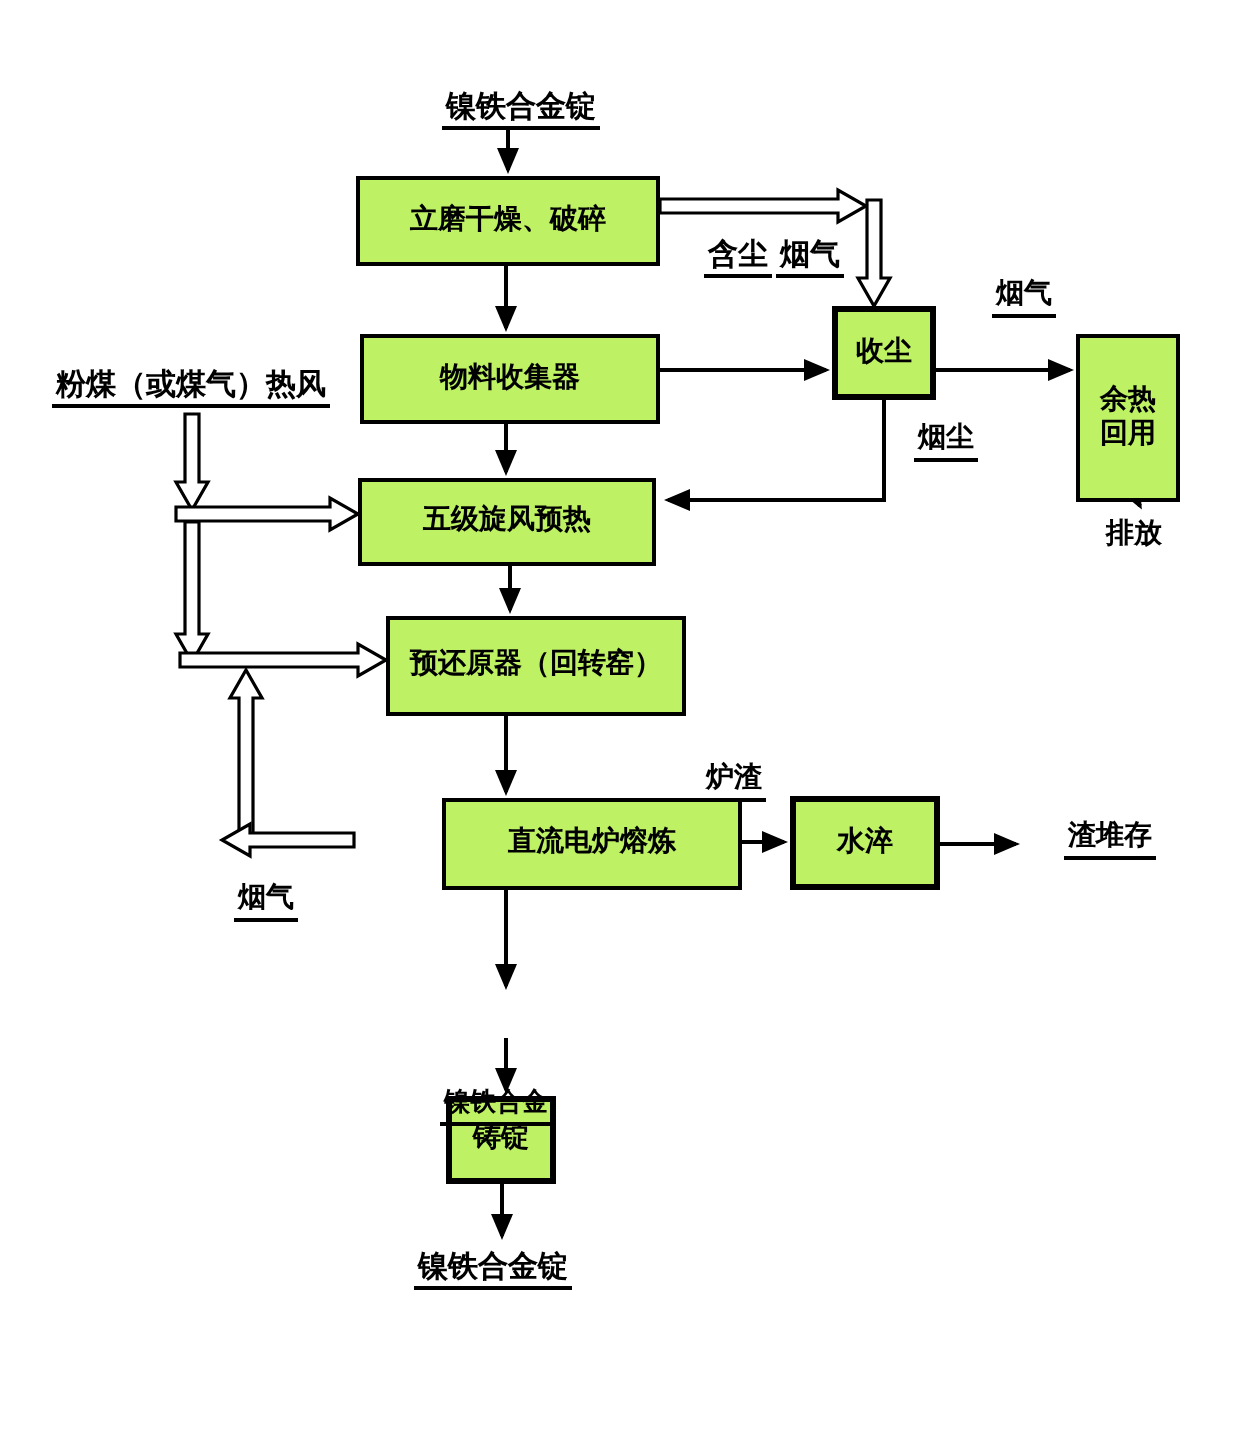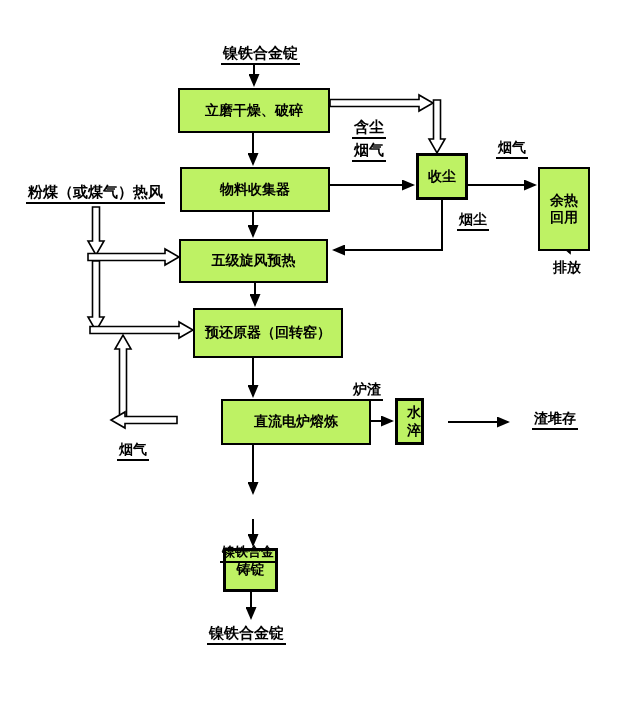--- a/index.html
+++ b/index.html
@@ -14,21 +14,21 @@
     display:flex;align-items:center;justify-content:center;
     font-weight:bold;font-size:14px;text-align:center;line-height:1.25;
     box-sizing:border-box;z-index:2;
   }
   .box.thick{border-width:3px;}
   .lbl{
     position:absolute;font-weight:bold;font-size:14px;white-space:nowrap;
     z-index:3;line-height:1.2;
   }
   .u{border-bottom:2px solid #000;padding:0 2px 1px 2px;display:inline-block;}
-  .stack{display:flex;flex-direction:column;align-items:flex-start;gap:2px;}
+  .stack{display:flex;flex-direction:row;align-items:flex-start;gap:2px;}
 </style>
 </head>
 <body>
 
 <div class="canvas">
 
   <svg class="layer" width="627" height="728" viewBox="0 0 627 728">
     <defs>
       <marker id="ah" markerUnits="userSpaceOnUse" markerWidth="13" markerHeight="11" refX="11" refY="5.5" orient="auto">
         <path d="M0,0 L13,5.5 L0,11 Z" fill="#000"></path>
@@ -82,21 +82,21 @@
 
   <div class="box thick" style="left:416px;top:153px;width:52px;height:47px;">
       <span>收尘</span>
     </div>
 
   <div class="box" style="left:538px;top:167px;width:52px;height:84px;flex-direction:column;">
     <span>余热</span>
     <span>回用</span>
   </div>
 
-  <div class="box thick" style="left:395px;top:398px;width:29px;height:47px;text-align:right;">
+  <div class="box thick" style="left:395px;top:398px;width:75px;height:47px;text-align:right;">
       <span>水淬</span>
     </div>
 
   <div class="box thick" style="left:223px;top:548px;width:55px;height:44px;">
       <span>铸锭</span>
     </div>
 
   <div class="lbl" style="left:221px;top:44px;font-size:15px;"><span class="u">镍铁合金锭</span></div>
 
   <div class="lbl stack" style="left:352px;top:118px;font-size:15px;">

